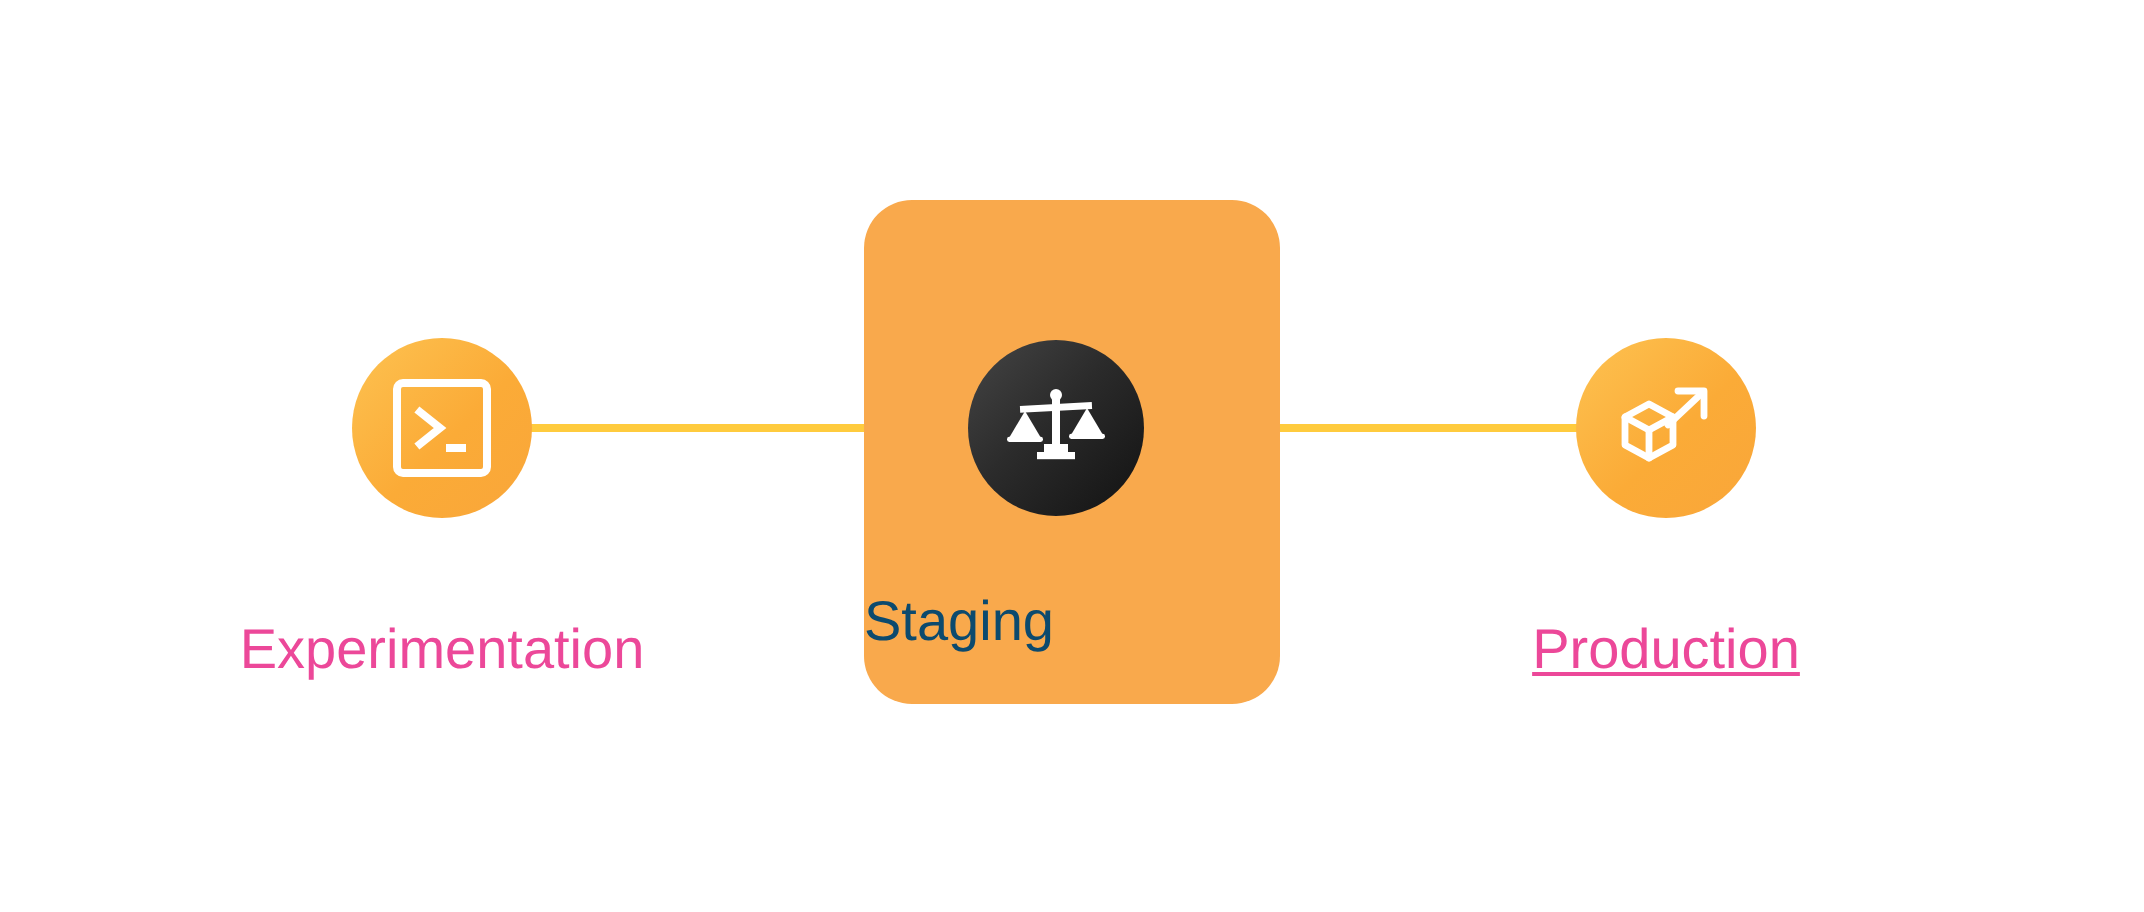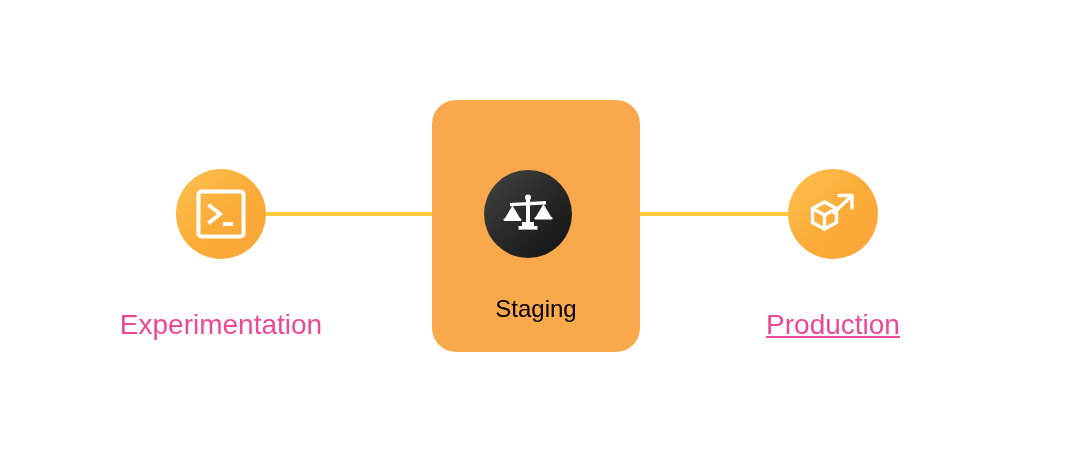--- a/index.html
+++ b/index.html
@@ -98,23 +98,22 @@
     margin-top: 28px;
   }
   #label-experimentation { left: 61px;  width: 320px; }
   #label-production      { left: 713px; width: 240px; text-decoration: underline; }
 
   #label-staging {
     position: absolute;
     left: 0;
     width: 100%;
     top: 195px;
-    text-align: center;
-    font-size: 24px;
-    color: #000000;
+    font-size: 28px;
+    color: #0c4a6e;
     white-space: nowrap;
   }
 
   .icon-svg { display: block; }
 </style>
 </head>
 <body>
 
 <div id="stage">
 

